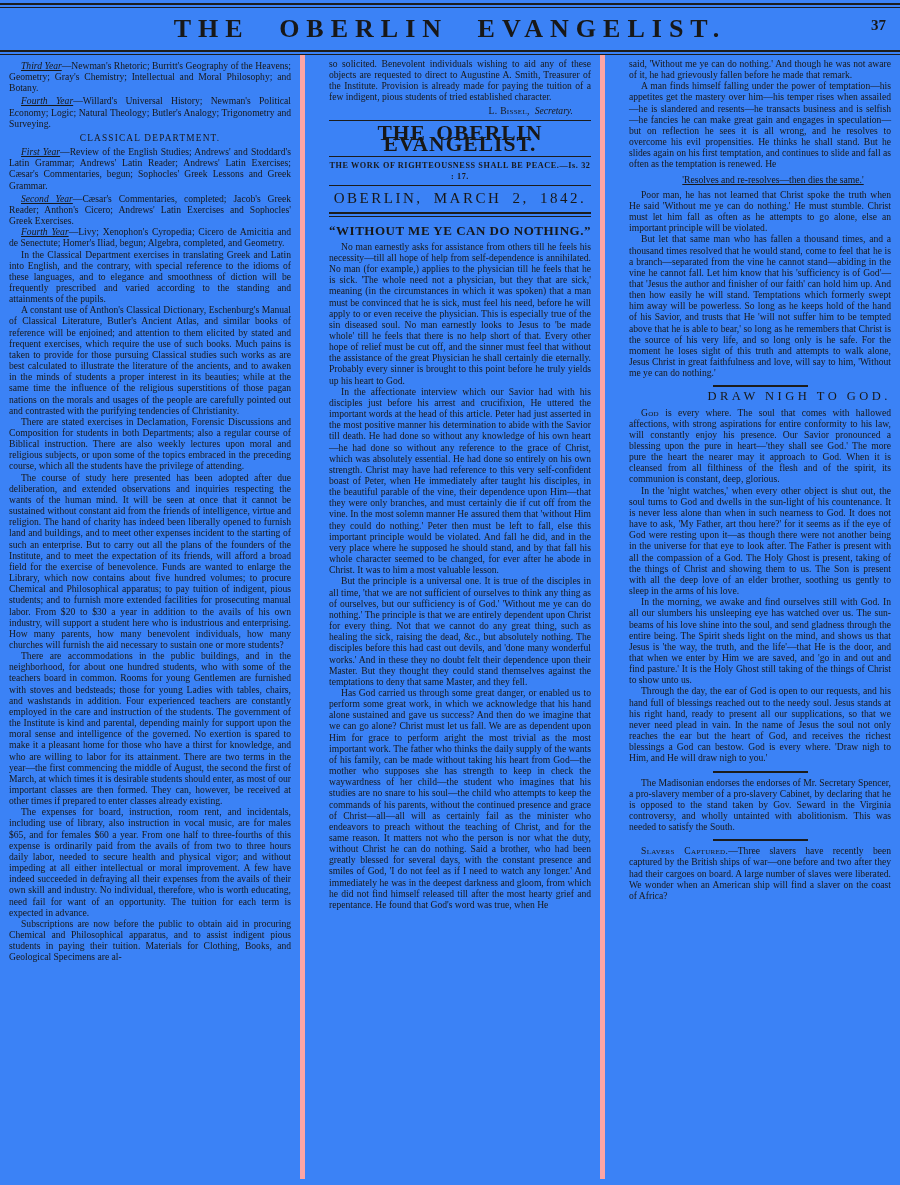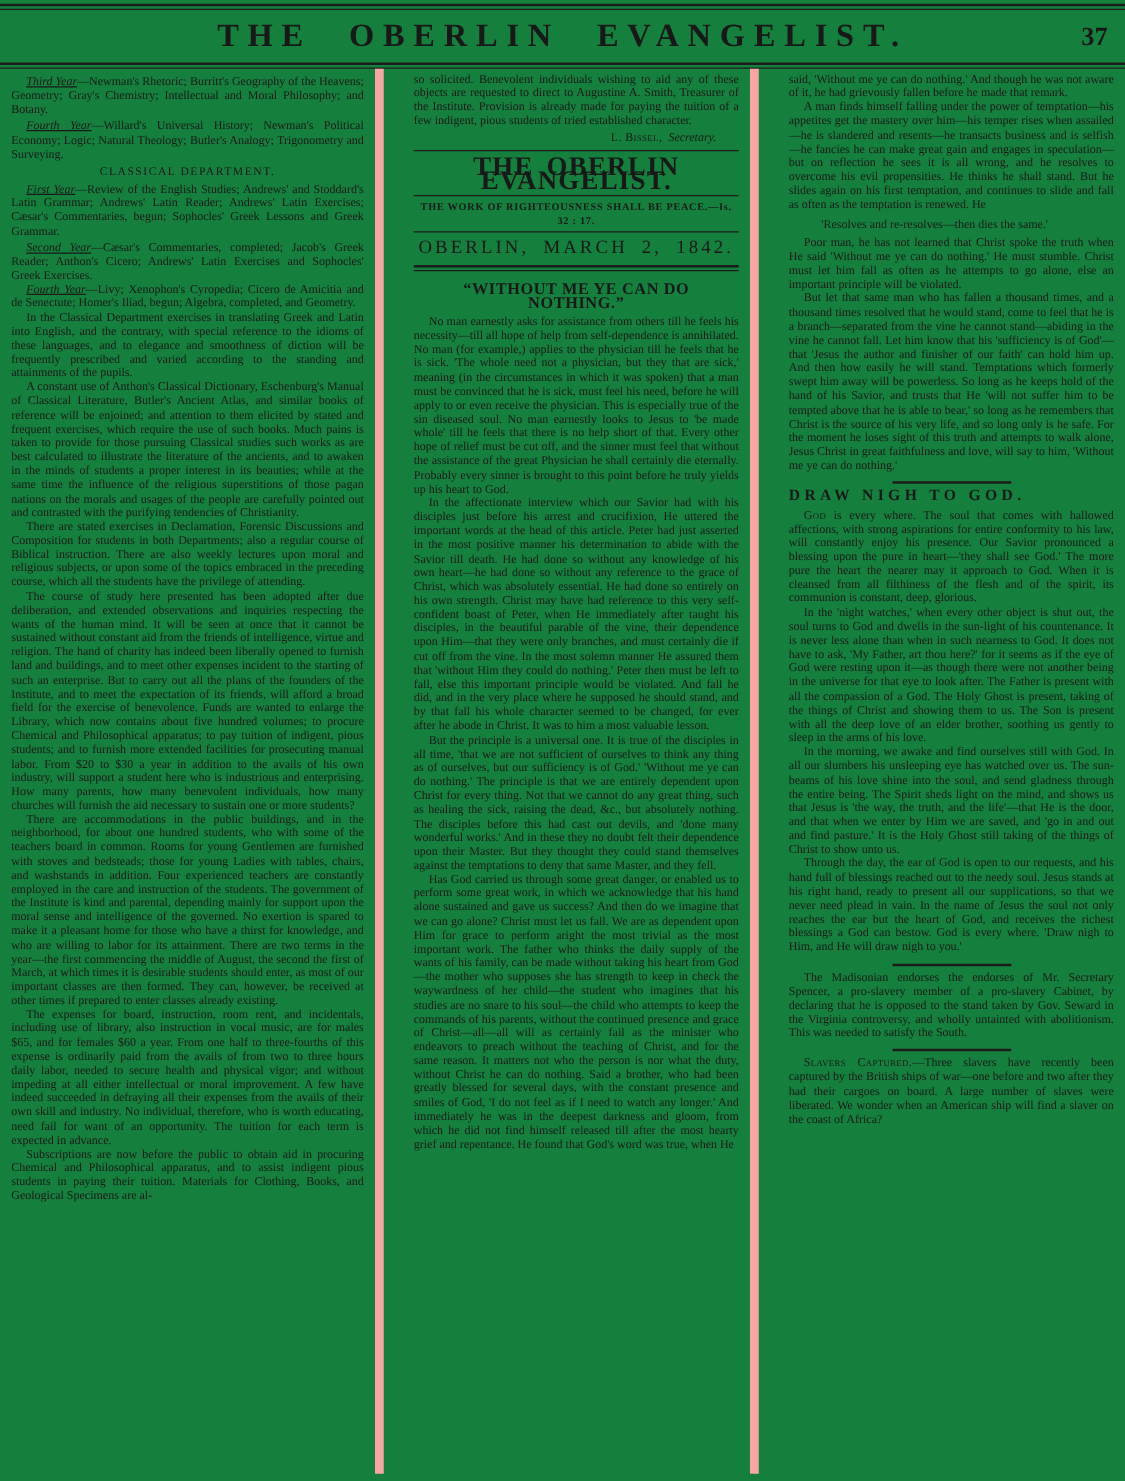--- a/index.html
+++ b/index.html
@@ -1,40 +1,40 @@
 <!DOCTYPE html>
 <html><head>
 <meta charset="utf-8">
 <style>
   html,body{margin:0;padding:0;background:#e8e6e0;}
   .sheet{
-    width:900px;height:1185px;margin:0 auto;background:#15803d;
+    width:900px;height:1185px;margin:0 auto;background:#3b82f6;
     font-family:"Liberation Serif", serif;color:#181818;
     position:relative;overflow:hidden;box-sizing:border-box;
   }
   
   .top-rule-a{height:2px;background:#1c1c1c;margin-top:3px;}
   .top-rule-b{height:1px;background:#1c1c1c;margin-top:2px;}
   .hdr{position:relative;height:42px;}
   .hdr-title{
     position:absolute;left:0;right:0;top:6px;text-align:center;
     font-size:26px;font-weight:bold;letter-spacing:7px;word-spacing:16px;
   }
   .hdr-page{
-    position:absolute;right:14px;top:9px;font-size:21px;font-weight:bold;
+    position:absolute;right:14px;top:9px;font-size:15px;font-weight:bold;
   }
   .hdr-rule-a{height:2px;background:#1c1c1c;}
   .hdr-rule-b{height:1px;background:#1c1c1c;margin-top:2px;}
   
   .cols{display:flex;height:1124px;}
   .col{
     width:300px;box-sizing:border-box;padding:3px 9px 0 9px;
     font-size:9.6px;line-height:11.15px;text-align:justify;overflow:hidden;
   }
-  .col+.col{border-left:7px solid #fca5a5;padding-left:24px;}
+  .col+.col{border-left:5px solid #fca5a5;padding-left:24px;}
   .p{margin:0;text-indent:12px;}
   .p.cat{margin:2px 0;}
   .lead{font-style:italic;text-decoration:underline;}
   .sc{font-variant:small-caps;letter-spacing:.3px;}
   .dept-h{
     text-align:center;font-weight:normal;font-size:9.3px;letter-spacing:1.2px;
     margin:4px 0 2px 0;text-indent:0;
   }
   
   .sig{margin:2px 18px 4px 0;text-align:right;text-indent:0;}
@@ -55,25 +55,25 @@
     text-align:center;font-size:15px;letter-spacing:2.5px;word-spacing:5px;
     margin:7px 0;
   }
   .mast .r4{height:2px;background:#1c1c1c;}
   .mast .r5{height:1px;background:#1c1c1c;margin-top:2px;margin-bottom:8px;}
   .art-title{
     text-align:center;font-size:13px;font-weight:bold;letter-spacing:.5px;
     margin:2px 0 5px 0;text-indent:0;
   }
   .art2-title{
-    text-align:left;font-size:12.5px;font-weight:bold;letter-spacing:3.5px;
+    text-align:right;font-size:12.5px;font-weight:normal;letter-spacing:3.5px;
     margin:3px 0 4px 0;text-indent:0;
   }
   .srule{width:95px;border-top:2px solid #1c1c1c;margin:7px auto 4px auto;}
-  .verse{margin:4px 0 4px 0;text-indent:26px;text-align:left;}
+  .verse{margin:4px 0 4px 0;text-indent:26px;text-align:center;text-decoration:underline;}
 </style>
 </head>
 <body>
 
 <div class="sheet">
 
   <div class="top-rule-a"></div>
   <div class="top-rule-b"></div>
 
   <div class="hdr">

